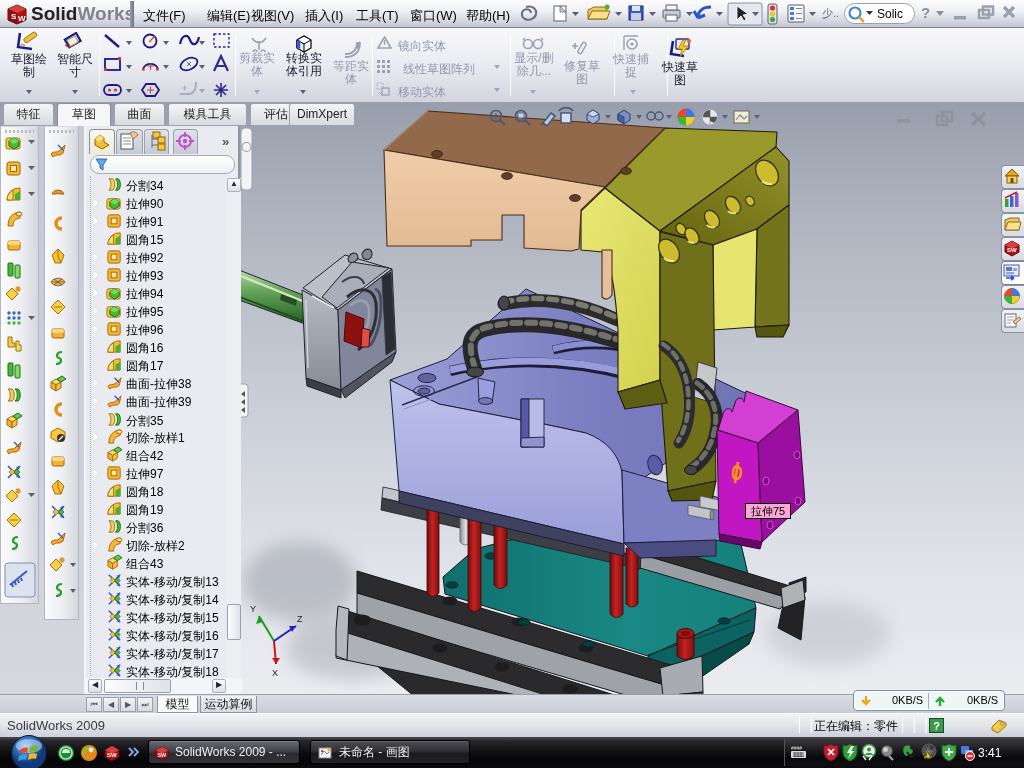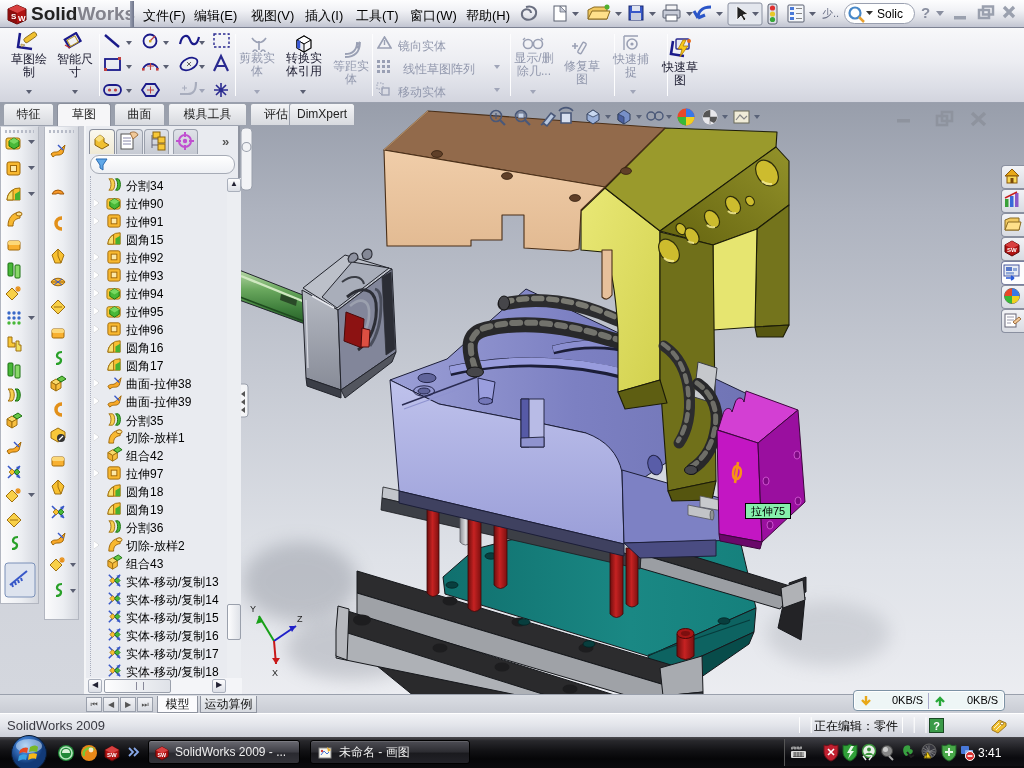--- a/index.html
+++ b/index.html
@@ -402,21 +402,21 @@
         <rect x="241" y="128" width="11" height="62" rx="4" fill="#f2f3f6" stroke="#9aa0ac"></rect>
 <circle cx="246.5" cy="147" r="4.5" fill="none" stroke="#9aa0ac" stroke-width="1.2"></circle>
       </g>
 
 <g>
         <rect x="238" y="384" width="10" height="33" rx="3" fill="#f4f5f7" stroke="#9aa0ac"></rect>
 <path d="M245,391 l-4,3 l4,3 Z M245,399 l-4,3 l4,3 Z M245,407 l-4,3 l4,3 Z" fill="#555"></path>
       </g>
 </svg>
 
-<div class="abs" style="left:745px;top:503px;width:46px;height:16px;background:#86efac;border:1px solid #000;font-size:11px;line-height:15px;text-align:center;color:#000;z-index:5">拉伸75</div>
+<div class="abs" style="left:745px;top:503px;width:46px;height:16px;background:#f9a8d4;border:1px solid #000;font-size:11px;line-height:15px;text-align:center;color:#000;z-index:5">拉伸75</div>
 
 <div class="abs" style="left:1001px;top:165px;z-index:5">
  <div style="width:23px;height:24px;background:linear-gradient(180deg,#f2f3f6,#d8dbe2);border:1px solid #8a90a0;border-right:none;border-radius:4px 0 0 4px;margin-bottom:0px">
   <svg width="20" height="20" viewBox="0 0 20 20">
           <polygon points="3,10 10,3 17,10" fill="#e8a818" stroke="#8a5808"></polygon>
           <rect x="5" y="10" width="10" height="7" fill="#f8d858" stroke="#8a5808"></rect>
           <rect x="8.5" y="12" width="3" height="5" fill="#7a4808"></rect>
         </svg></div>
  <div style="width:23px;height:24px;background:linear-gradient(180deg,#f2f3f6,#d8dbe2);border:1px solid #8a90a0;border-right:none;border-radius:4px 0 0 4px">
   <svg width="20" height="20" viewBox="0 0 20 20">
@@ -463,21 +463,21 @@
  <svg class="abs" style="left:5px;top:3px" width="24" height="23" viewBox="0 0 24 23">
   <polygon points="3,6 12,2 21,6 21,17 12,21 3,17" fill="#b01212" stroke="#5a0808" stroke-width="1"></polygon>
   <polygon points="3,6 12,2 21,6 12,10" fill="#d84040"></polygon>
   <polygon points="3,6 12,10 12,21 3,17" fill="#8a0d0d"></polygon>
   <text x="6" y="16" font-size="8" fill="#fff" font-weight="bold">S</text>
   <text x="13" y="18" font-size="8" fill="#fff" font-weight="bold">W</text>
  </svg>
  <div id="logotext">Solid<span>Works</span></div>
  <div id="mbardiv"></div>
  <div class="menuitem" style="left:143px">文件(F)</div>
- <div class="menuitem" style="left:194px">编辑(E)</div>
+ <div class="menuitem" style="left:207px">编辑(E)</div>
  <div class="menuitem" style="left:251px">视图(V)</div>
  <div class="menuitem" style="left:305px">插入(I)</div>
  <div class="menuitem" style="left:356px">工具(T)</div>
  <div class="menuitem" style="left:410px">窗口(W)</div>
  <div class="menuitem" style="left:466px">帮助(H)</div>
  <svg class="abs" style="left:512px;top:0px" width="330" height="28" viewBox="0 0 330 28">
 
   <path d="M14,7 C20,5 25,9 24,14 C23,19 17,21 13,19 C9,17 9,12 12,10 C15,8 19,10 19,13" fill="none" stroke="#6a6f80" stroke-width="2"></path>
 
   <rect x="42" y="6" width="12" height="15" fill="#fff" stroke="#5a6070"></rect>

